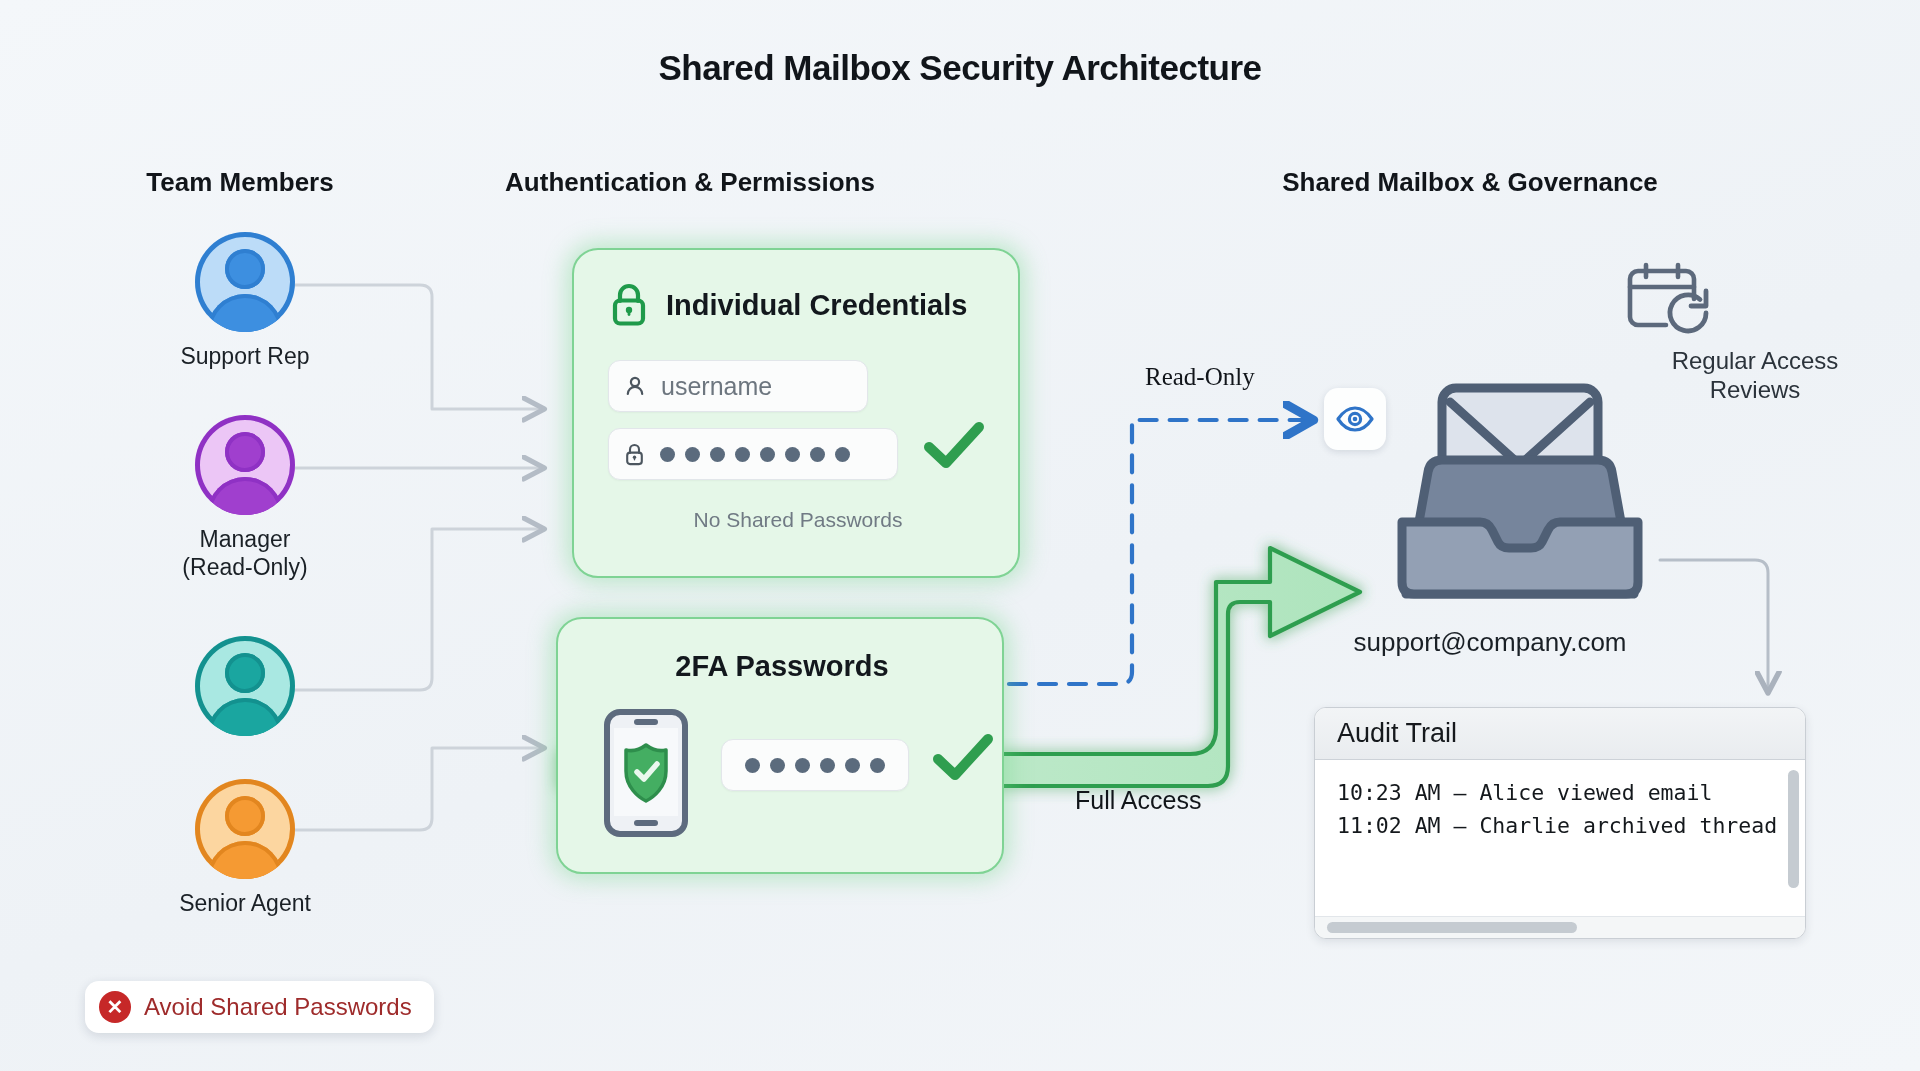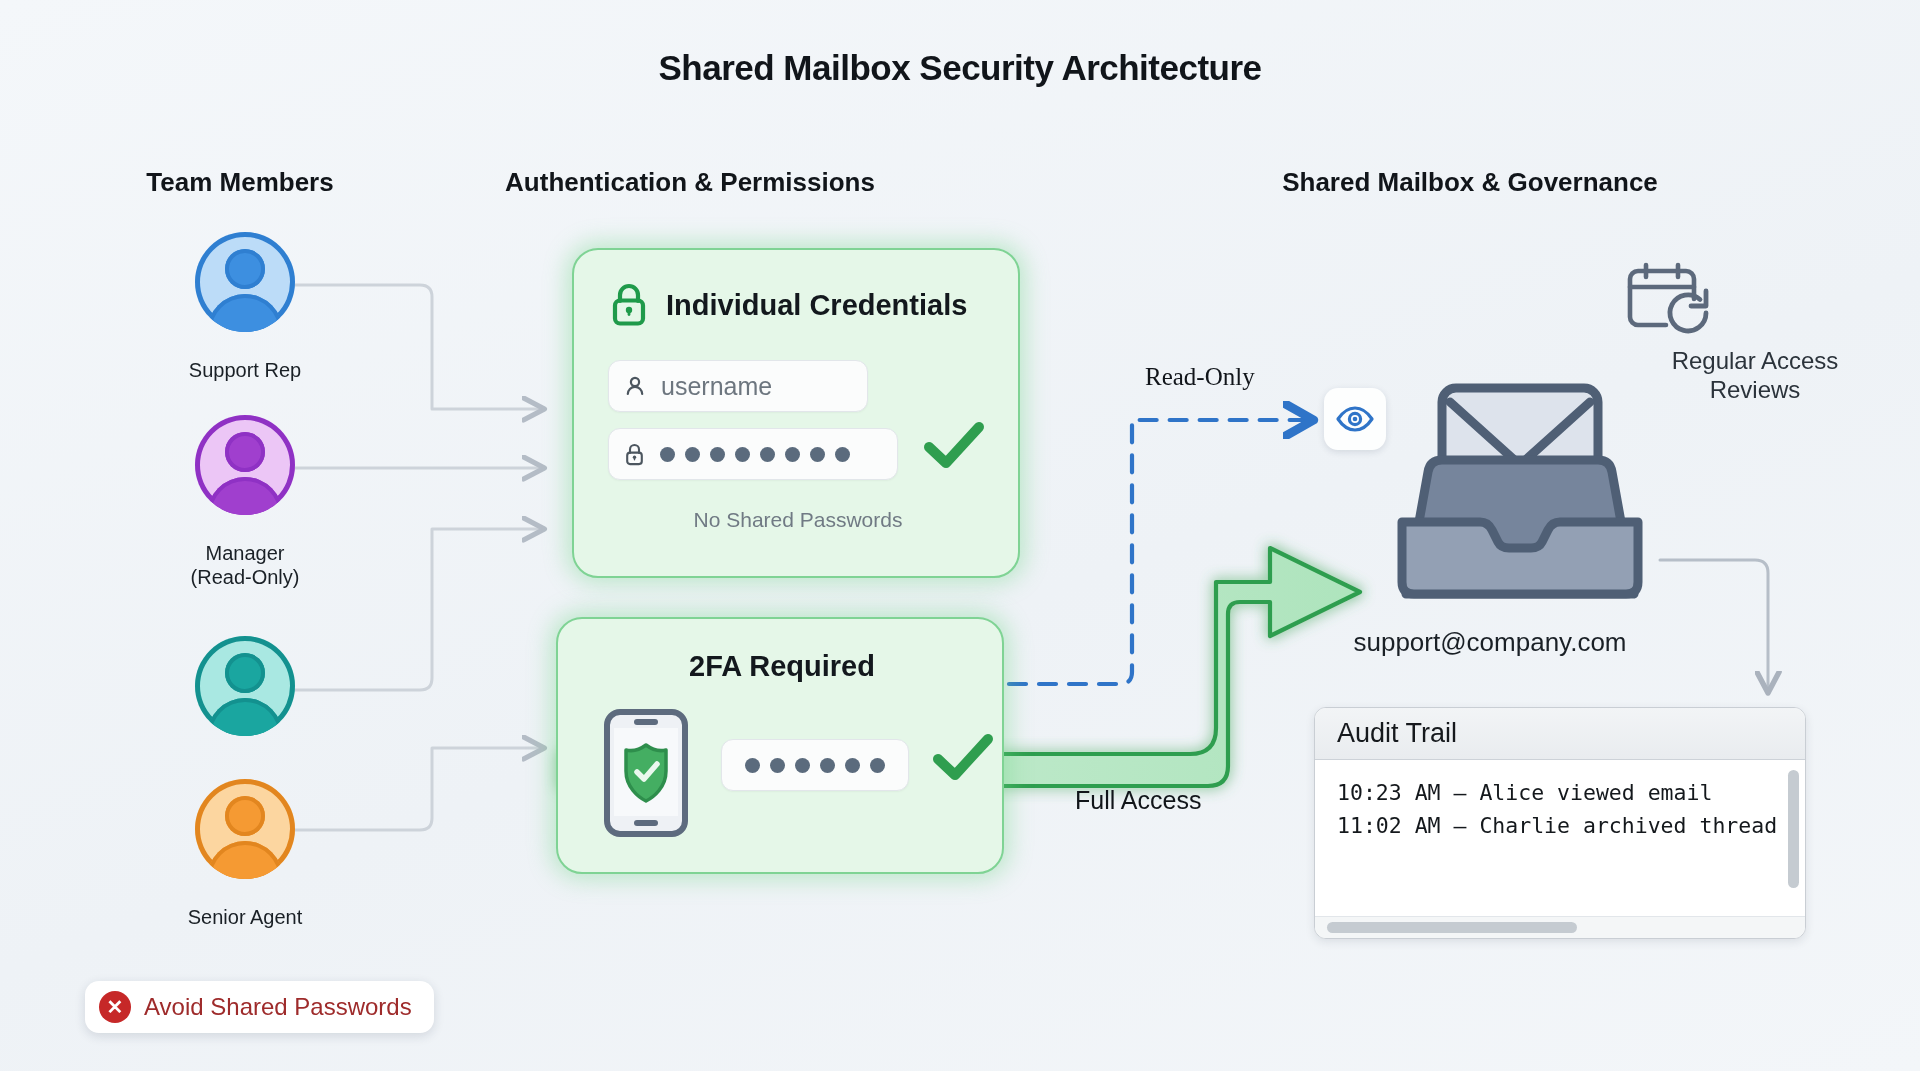--- a/index.html
+++ b/index.html
@@ -44,22 +44,22 @@
     position: absolute; left: 50%; top: 17px;
     width: 40px; height: 40px; margin-left: -20px;
     border-radius: 50%;
   }
   .avatar .body {
     position: absolute; left: 50%; top: 62px;
     width: 76px; height: 70px; margin-left: -38px;
     border-radius: 38px 38px 0 0;
   }
   .plabel {
-    margin-top: 26px;
-    font-size: 20px; color: #1a2026; line-height: 1.22;
+    margin-top: 10px;
+    font-size: 23px; color: #1a2026; line-height: 1.22;
     white-space: pre-line;
   }
 
   
   .card {
     position: absolute;
     background: #e5f7e8;
     border: 2px solid #7fd394;
     border-radius: 26px;
     box-shadow: 0 0 22px 6px rgba(110,214,135,0.38);
@@ -308,21 +308,21 @@
 
     <span class="checkmark" style="left:345px; top:165px;">
       <svg width="70" height="60" viewBox="0 0 70 60">
         <path d="M10,32 L27,48 L60,12" fill="none" stroke="#2f9e4f" stroke-width="10" stroke-linecap="round" stroke-linejoin="round"></path>
       </svg>
     </span>
   </div>
 
   <div class="card" style="left:556px; top:617px; width:448px; height:257px;">
 
-    <div class="card-title" style="position:absolute; left:0; top:31px; width:448px; text-align:center;">2FA Required</div>
+    <div class="card-title" style="position:absolute; left:0; top:31px; width:448px; text-align:center;">2FA Passwords</div>
 
     <span style="position:absolute; left:46px; top:90px;">
       <svg width="84" height="128" viewBox="0 0 84 128">
         <rect x="3" y="3" width="78" height="122" rx="13" fill="#eef1f5" stroke="#5d6b7e" stroke-width="6"></rect>
         <rect x="10" y="19" width="64" height="88" fill="#f7f9fb"></rect>
         <rect x="30" y="10" width="24" height="6" rx="3" fill="#5d6b7e"></rect>
         <rect x="30" y="111" width="24" height="6" rx="3" fill="#5d6b7e"></rect>
         <path d="M42,36 C50,42 58,42 62,41 L62,62 C62,78 50,88 42,92 C34,88 22,78 22,62 L22,41 C26,42 34,42 42,36 Z" fill="#44ae62" stroke="#2e8e4c" stroke-width="3.5" stroke-linejoin="round"></path>
         <path d="M33,63 L40,70 L53,55" fill="none" stroke="#eaf8ee" stroke-width="5.5" stroke-linecap="round" stroke-linejoin="round"></path>
       </svg>

